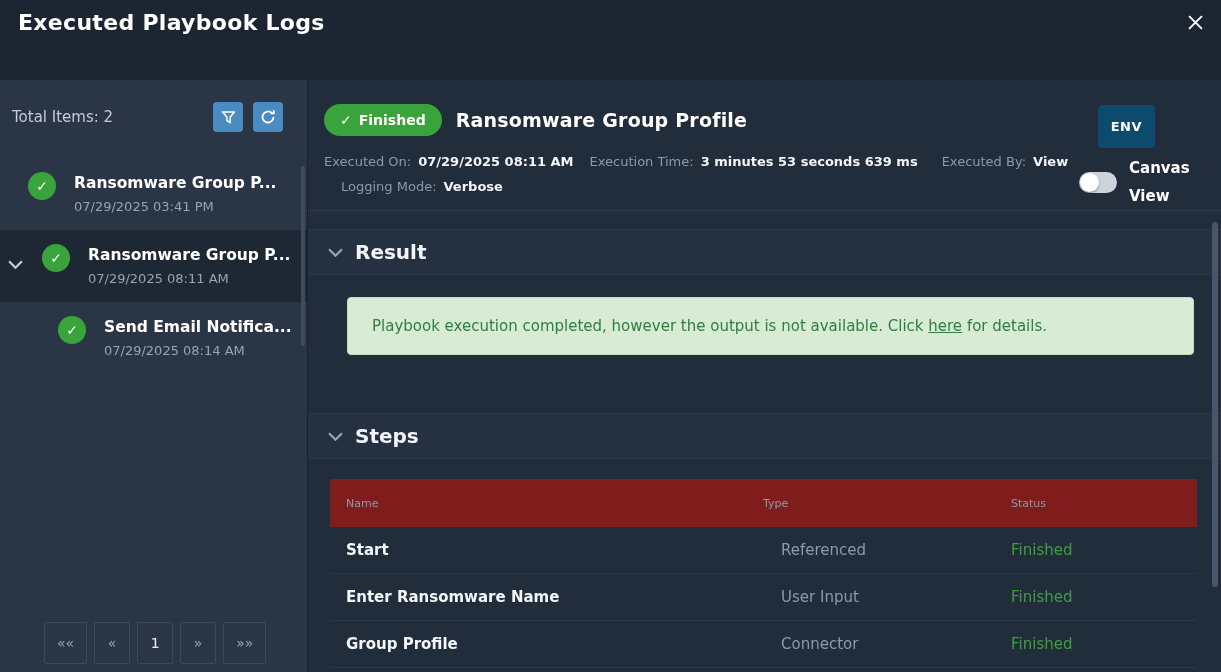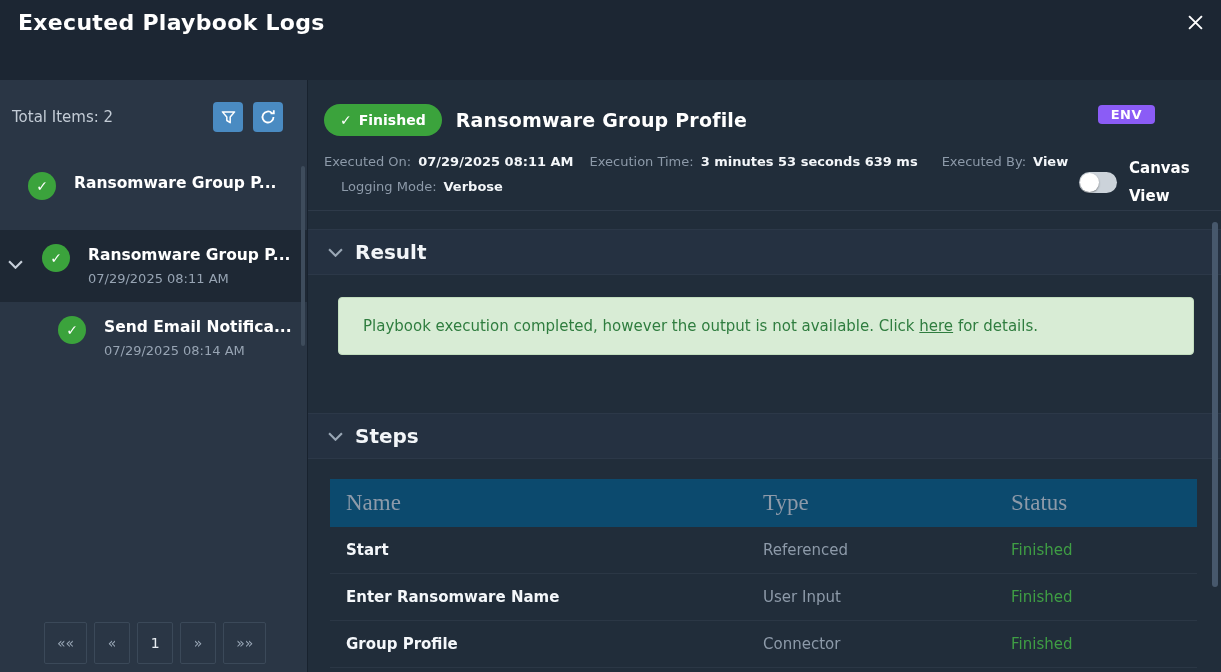--- a/index.html
+++ b/index.html
@@ -68,23 +68,23 @@
   .main { flex:1; position:relative; background:#212d3a; min-width:0; }
 
   .title-row { display:flex; align-items:center; margin:24px 0 0 16px; }
   .badge {
     display:inline-flex; align-items:center; gap:7px; background:#3ba33c; color:#fff;
     font-size:14px; font-weight:bold; padding:8px 16px; border-radius:17px;
   }
   .pb-name { font-size:19px; font-weight:bold; color:#ffffff; margin-left:14px; letter-spacing:.2px; }
 
   .env-btn {
-    position:absolute; top:25px; right:66px; background:#8b5cf6; color:#fff;
+    position:absolute; top:25px; right:66px; background:#0c4a6e; color:#fff;
     border:none; border-radius:4px; font-size:13px; font-weight:bold; letter-spacing:.5px;
-    padding:2px 13px; font-family:inherit; cursor:pointer;
+    padding:14px 13px; font-family:inherit; cursor:pointer;
   }
   .canvas-toggle { position:absolute; top:74px; right:34px; display:flex; align-items:center; gap:12px; }
   .toggle { width:38px; height:21px; border-radius:11px; background:#ccd3da; position:relative; cursor:pointer; display:inline-block; }
   .toggle .knob { position:absolute; left:1px; top:1px; width:19px; height:19px; border-radius:50%;
     background:#ffffff; box-shadow:0 1px 2px rgba(0,0,0,.4); }
   .canvas-label { width:58px; font-size:15px; font-weight:bold; color:#ffffff; line-height:28px; }
 
   .meta-row { display:flex; align-items:baseline; margin:18px 0 0 16px; font-size:13px; flex-wrap:nowrap; }
   .meta-pair { display:inline-flex; align-items:baseline; gap:7px; margin-right:16px; white-space:nowrap; }
   .meta-pair.wide { margin-right:24px; }
@@ -97,30 +97,30 @@
   .section-header {
     margin-top:18px; height:46px; background:#253141;
     border-top:1px solid #2c3848; border-bottom:1px solid #2c3848;
     display:flex; align-items:center; padding-left:20px; cursor:pointer;
   }
   .section-title { font-size:20px; font-weight:bold; color:#f2f5f8; margin-left:12px; }
 
   .result-body { padding:22px 27px 40px 30px; }
   .alert {
     background:#d8ecd5; border:1px solid #c2ddbe; border-radius:4px;
-    padding:19px 24px; font-size:15px; color:#2f7d3f;
+    padding:19px 24px; font-size:15px; color:#2f7d3f;margin-left:9px;
   }
   .alert a { color:#2f7d3f; text-decoration:underline; cursor:pointer; }
 
   .steps-table { margin:20px 24px 0 22px; }
   .t-row { display:grid; grid-template-columns:417px 248px 1fr; align-items:center; padding-left:16px; }
-  .t-head { background:#0c4a6e; height:48px; color:#8d9aa9; font-size:23px;font-family:Liberation Serif, serif; }
+  .t-head { background:#7f1d1d; height:48px; color:#8d9aa9; font-size:11px; }
   .t-body-row { height:47px; border-bottom:1px solid #2b3745; }
   .cell-name { font-size:15px; font-weight:bold; color:#f4f7fa; }
-  .cell-type { font-size:15px; color:#8d9aa9; }
+  .cell-type { font-size:15px; color:#8d9aa9;margin-left:18px; }
   .cell-status { font-size:15px; color:#3f9e44; }
 
   .main-scroll { position:absolute; right:3px; top:142px; width:6px; height:365px;
     background:#47586c; border-radius:3px; }
 </style>
 </head>
 <body>
 
 <div class="app">
 
@@ -151,20 +151,21 @@
               </svg>
           </button>
         </div>
       </div>
 
       <div class="pb-list">
 
         <div class="pb-item">
           <span class="check">✓</span>
           <div class="pb-title">Ransomware Group P...</div>
+          <div class="pb-time">07/29/2025 03:41 PM</div>
         </div>
 
         <div class="pb-item selected">
           <span class="chev">
             <svg viewBox="0 0 14 8" width="15" height="9">
                 <polyline points="1,1 7,7 13,1" fill="none" stroke="#c7d0da" stroke-width="2"></polyline>
               </svg>
           </span>
           <span class="check">✓</span>
           <div class="pb-title">Ransomware Group P...</div>

